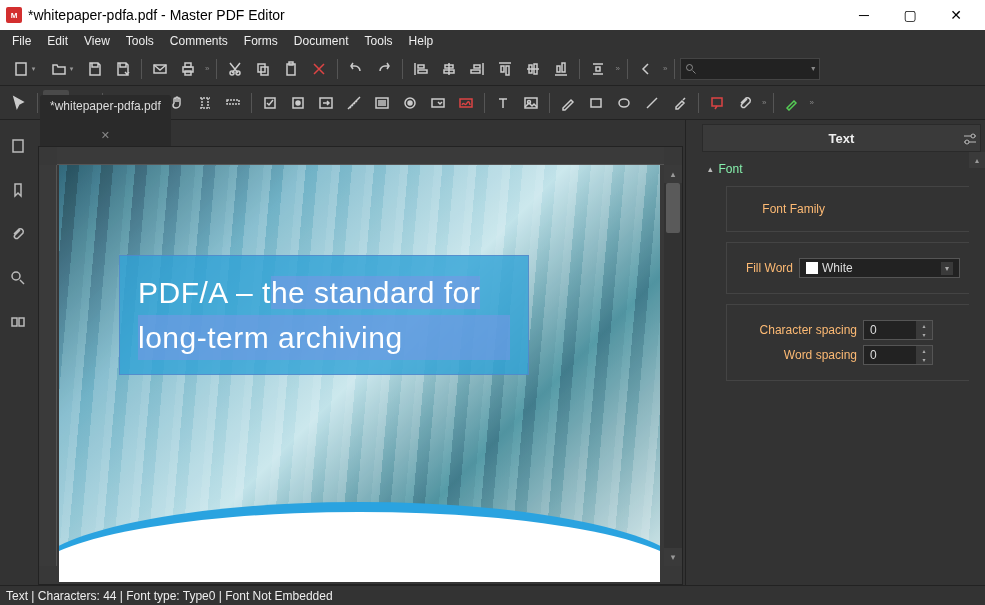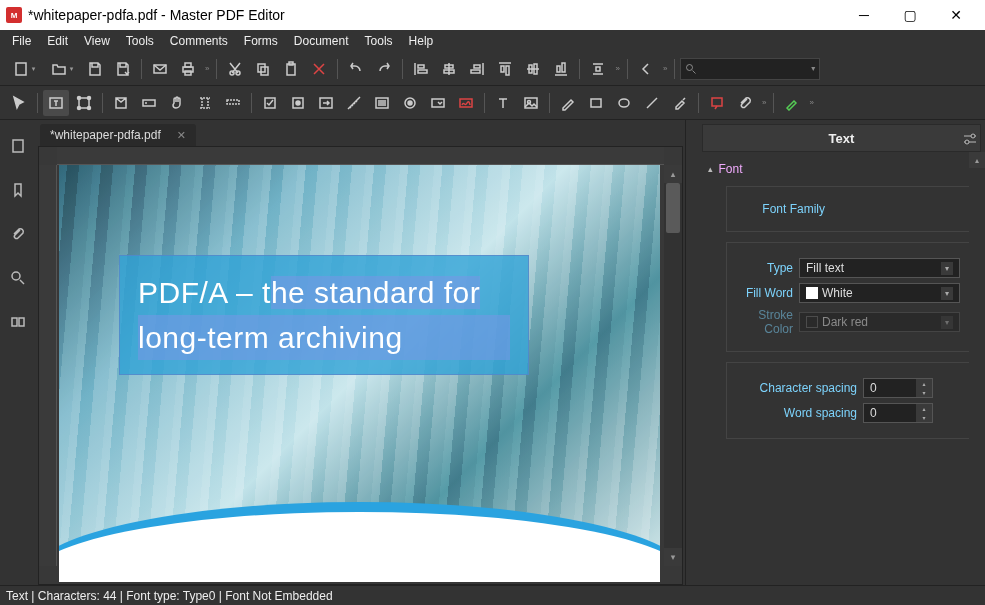--- a/index.html
+++ b/index.html
@@ -31,21 +31,21 @@
 .smallchev { font-size: 8px; color: #888; padding: 0 2px; }
 
 
 .workarea { display: flex; height: calc(605px - 30px - 22px - 34px - 34px - 20px); }
 .leftbar { width: 36px; background: #333; display: flex; flex-direction: column; align-items: center; padding-top: 4px; gap: 0; }
 .leftbar .lbtn { width: 36px; height: 44px; display: flex; align-items: center; justify-content: center; }
 .leftbar .lbtn svg { width: 16px; height: 16px; stroke: #bbb; fill: none; stroke-width: 1.5; }
 
 .centerwrap { flex: 1; display: flex; flex-direction: column; background: #333; }
 .tabstrip { height: 26px; display: flex; align-items: flex-end; padding-left: 4px; }
-.tab { background: #2a2a2a; padding: 4px 10px; font-size: 12px; color: #ddd; display: flex; align-items: center; gap: 16px; border-top-left-radius: 3px; border-top-right-radius: 3px; }
+.tab { background: #2a2a2a; padding: 4px 10px; font-size: 12px; color: #ddd; display: flex; align-items: center; gap: 16px; border-top-left-radius: 3px; border-top-right-radius: 3px; flex-direction: column; }
 .tab .tx { font-size: 11px; color: #888; }
 .canvas { flex: 1; background: #383838; position: relative; overflow: hidden; border: 1px solid #222; margin: 0 2px; }
 .rulers-h { position: absolute; top: 0; left: 18px; right: 18px; height: 18px; background: #3a3a3a; border-bottom: 1px solid #555; }
 .rulers-v { position: absolute; top: 18px; left: 0; width: 18px; bottom: 18px; background: #3a3a3a; border-right: 1px solid #555; }
 .page { position: absolute; top: 18px; left: 20px; right: 22px; bottom: 2px; background: #fff; overflow: hidden; }
 .pageimg { position: relative; width: 100%; height: 100%; background: linear-gradient(135deg, #2a5a6a 0%, #7fbacc 25%, #c8e6ec 50%, #4a8a98 70%, #dff0f2 100%); }
 .pageimg::before { content: ""; position: absolute; inset: 0; background: repeating-linear-gradient(95deg, rgba(255,255,255,0.15) 0 8px, rgba(0,0,0,0.12) 8px 20px, rgba(255,255,255,0.08) 20px 34px); mix-blend-mode: overlay; }
 .bluewave { position: absolute; bottom: -40px; left: -30px; right: -30px; height: 120px; background: #2aa3e0; border-top-left-radius: 60% 90px; border-top-right-radius: 60% 90px; }
 .whiteband { position: absolute; bottom: -20px; left: -30px; right: -30px; height: 90px; background: #fff; border-top-left-radius: 60% 80px; border-top-right-radius: 60% 80px; }
 .textbox { position: absolute; top: 90px; left: 60px; width: 410px; height: 120px; background: rgba(46,162,214,0.78); display: flex; flex-direction: column; justify-content: center; padding: 8px 18px; border: 1px solid rgba(90,130,200,0.7); }
@@ -56,25 +56,25 @@
 .scrollbar-v .track { flex:1; background:#323232; position:relative; }
 .scrollbar-v .thumb { position:absolute; top:0; left:2px; right:2px; height:50px; background:#5a5a5a; border-radius:2px; }
 
 .rightpanel { width: 300px; background: #333; display: flex; flex-direction: column; border-left: 1px solid #222; padding-left: 12px; }
 .rp-header { height: 28px; background: #3a3a3a; display: flex; align-items: center; justify-content: center; margin: 4px 4px 0 4px; position: relative; border: 1px solid #2a2a2a; }
 .rp-header .title { font-weight: bold; font-size: 13px; color: #eee; }
 .rp-header .slider-icon { position: absolute; right: -2px; top: 4px; width: 24px; height: 20px; display:flex; align-items:center; justify-content:center; }
 .rp-body { flex: 1; overflow-y: auto; padding: 6px 4px; position: relative; }
 .rp-scroll { position:absolute; right:0; top:0; bottom:0; width:16px; background:#333; }
 .rp-scroll .arr { height:16px; display:flex; align-items:center; justify-content:center; font-size:8px; color:#999; background:#3a3a3a; }
-.section-head { display: flex; align-items: center; gap: 6px; padding: 4px 6px; color: #f0abfc; font-size: 12px; }
+.section-head { display: flex; align-items: center; gap: 6px; padding: 4px 6px; color: #86efac; font-size: 12px; }
 .section-head::before { content: "▴"; font-size: 9px; color: #bbb; }
 .rp-group { border: 1px solid #444; margin: 6px 10px 10px 24px; padding: 10px 10px; }
 .rp-row { display: flex; align-items: center; margin: 5px 0; gap: 6px; }
-.rp-row label { font-size: 12px; color: #7dd3fc; width: 88px; text-align: right; }
+.rp-row label { font-size: 12px; color: #fdba74; width: 88px; text-align: right; }
 .rp-row.short label { width: 56px; }
 .rp-input, .rp-select { flex: 1; height: 20px; background: #222; border: 1px solid #555; color: #ddd; font-size: 12px; padding: 0 6px; display: flex; align-items: center; position: relative; }
 .rp-select::after { content: "▾"; position: absolute; right: 6px; font-size: 8px; color: #aaa; background:#3a3a3a; padding:2px 4px; }
 .rp-spin { width: 70px; flex: none; }
 .rp-spin .spinner { position:absolute; right:0; top:0; bottom:0; width:16px; background:#3a3a3a; display:flex; flex-direction:column; }
 .rp-spin .spinner span { flex:1; display:flex; align-items:center; justify-content:center; font-size:6px; color:#aaa; }
 .colorswatch { width: 12px; height: 12px; margin-right: 4px; display:inline-block; }
 .disabled { opacity: 0.5; }
 .checkbox { width:12px; height:12px; border:1px solid #666; margin-right:4px; }
 
@@ -468,37 +468,24 @@
         </div>
 
       <div class="rp-group">
         <div class="rp-row">
           <label>Font Family</label>
         </div>
       </div>
 
       <div class="rp-group">
         <div class="rp-row short">
-          <label>Type</label>
-          <div class="rp-input rp-select">
-              <span>Fill text</span>
-            </div>
-        </div>
-        <div class="rp-row short">
           <label>Fill Word</label>
           <div class="rp-input rp-select">
               <span class="colorswatch" style="background:#fff"></span>
               <span>White</span>
-            </div>
-        </div>
-        <div class="rp-row short disabled">
-          <label>Stroke Color</label>
-          <div class="rp-input rp-select">
-              <span class="checkbox"></span>
-              <span>Dark red</span>
             </div>
         </div>
       </div>
 
       <div class="rp-group">
         <div class="rp-row">
           <label style="width:120px">Character spacing</label>
           <div class="rp-input rp-spin">
               <span>0</span>
               <div class="spinner">

